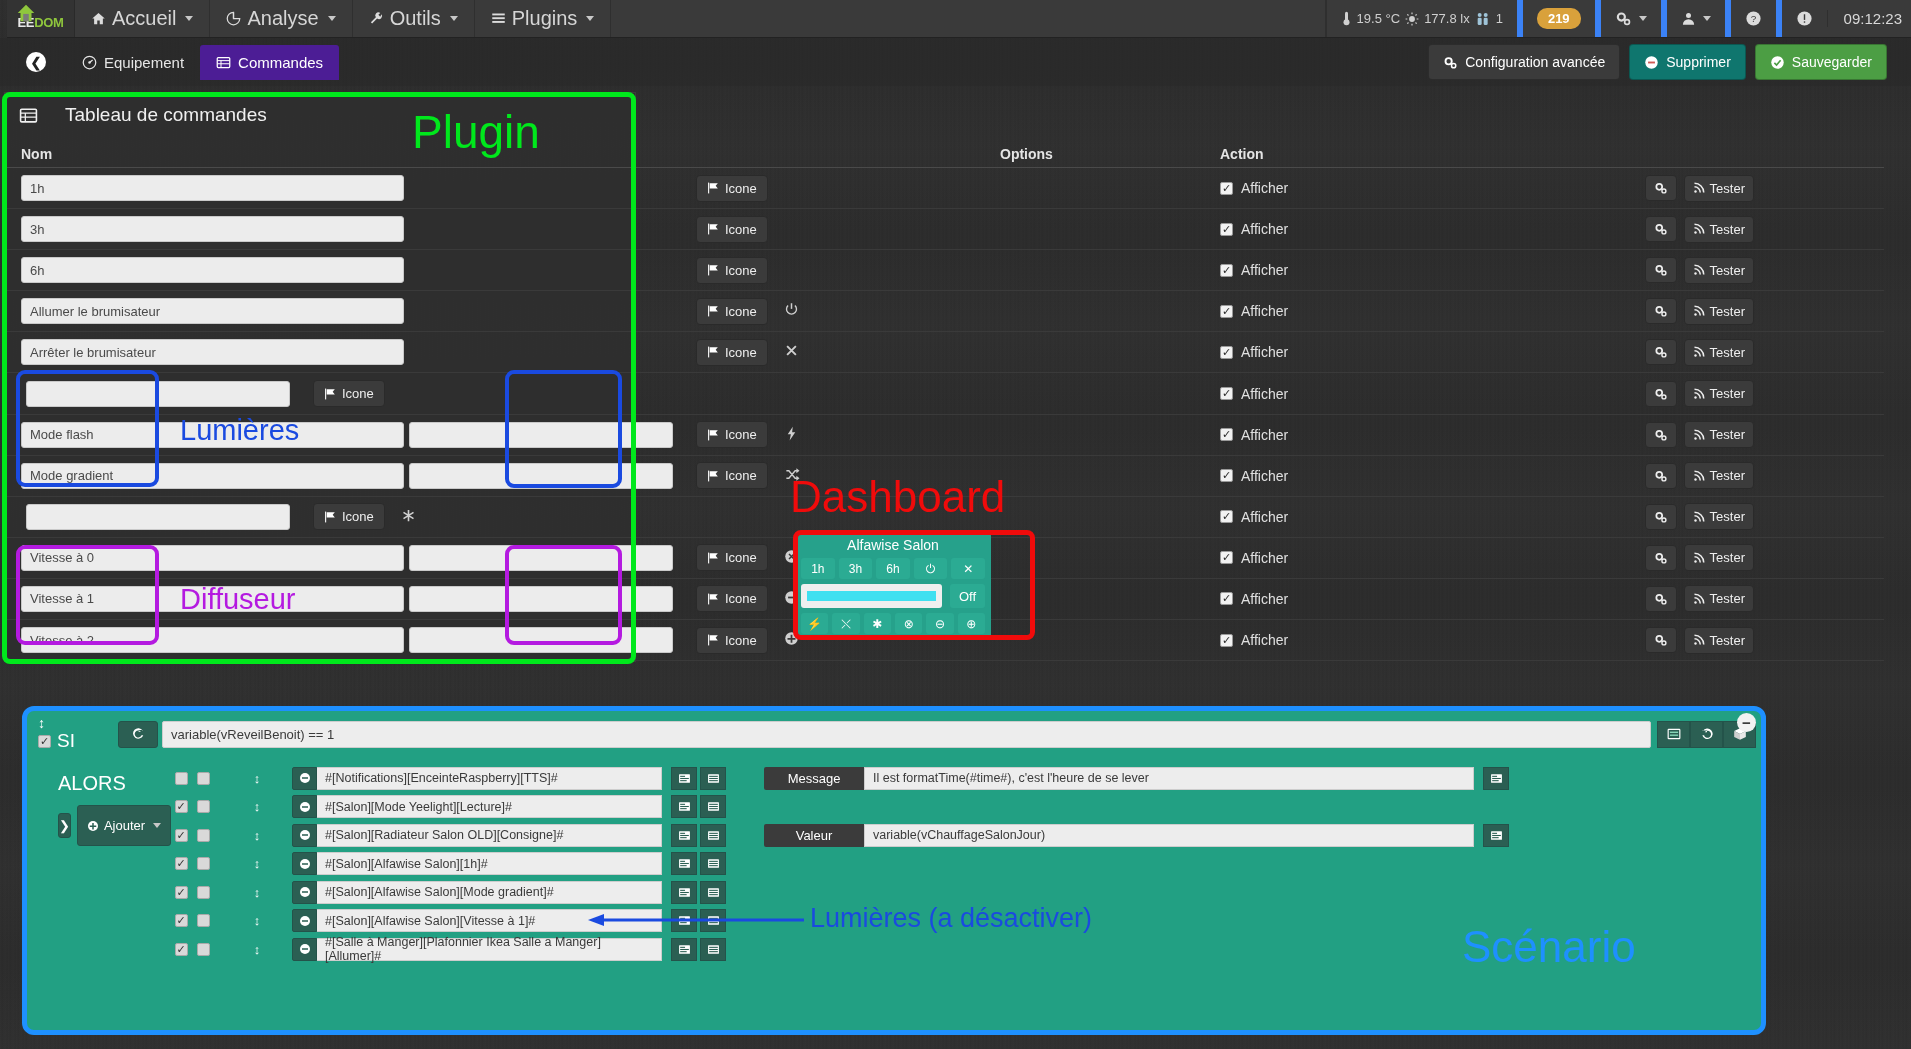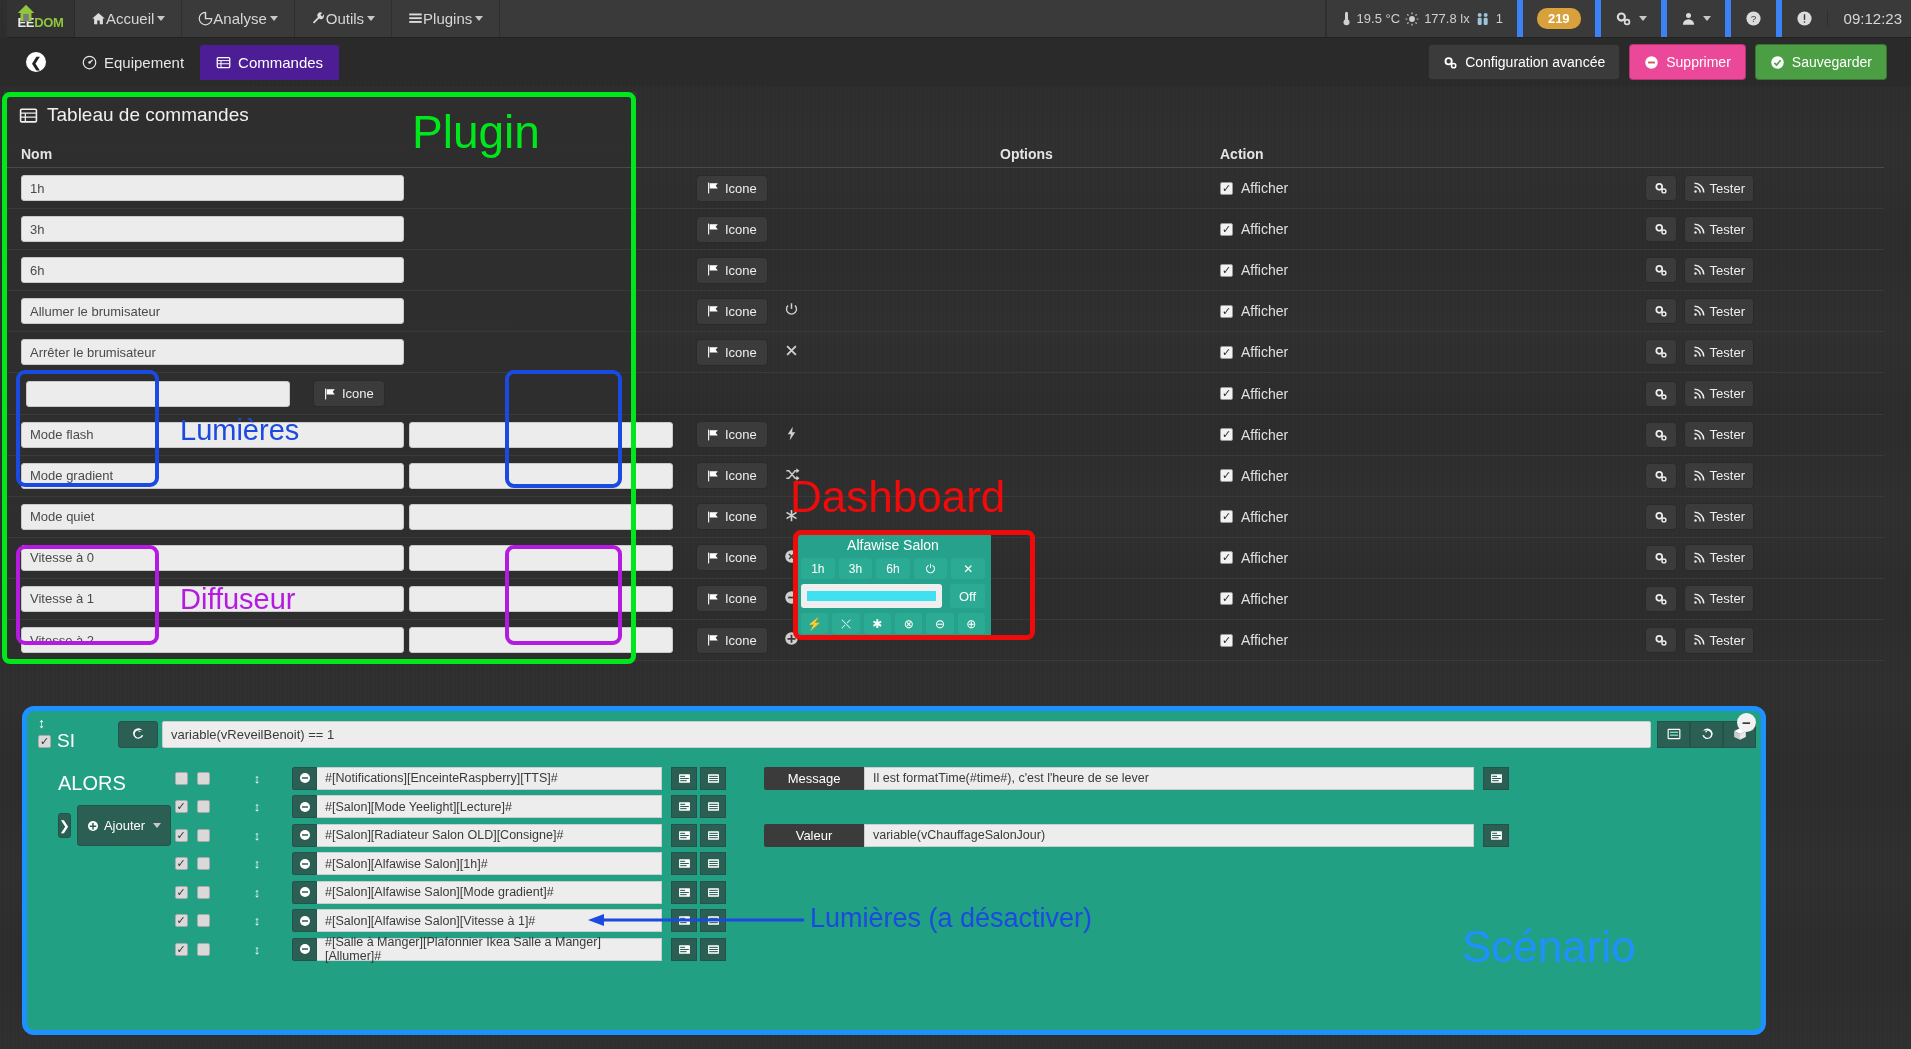--- a/index.html
+++ b/index.html
@@ -32,22 +32,22 @@
     background:#333; border-right:1px solid #2a2a2a;
     position:relative;
   }
   .logo-txt { font-size:13px; font-weight:bold; letter-spacing:-0.3px; }
   .logo-txt .w { color:#e9e9e9; }
   .logo-txt .g { color:#8fc63d; }
   .logo-house {
     position:absolute; left:8px; top:2px; width:22px; height:22px;
   }
   .nav-item {
-    display:flex; align-items:center; gap:0;
-    padding:0 16px; color:#d6d6d6; font-size:15px;
+    display:flex; align-items:center; gap:6px;
+    padding:0 16px; color:#d6d6d6; font-size:20px;
     border-right:1px solid #2f2f2f;
     cursor:pointer; white-space:nowrap;
   }
   .nav-spacer { flex:1; border-right:1px solid #2f2f2f; }
   .nav-right {
     display:flex; align-items:center;
   }
   .nav-stat {
     display:flex; align-items:center; gap:5px; padding:0 14px;
     font-size:13px; color:#cfcfcf; border-left:1px solid #2f2f2f; height:100%;
@@ -80,31 +80,31 @@
     border-radius:3px 3px 0 0;
   }
   .tab.active { background:#4c1d95; color:#fff; }
   #tabactions { position:absolute; right:24px; top:38px; height:48px; display:flex; align-items:center; gap:9px; z-index:4;}
   .btn {
     display:flex; align-items:center; gap:7px;
     padding:9px 14px; border-radius:4px; font-size:14px; cursor:pointer;
     border:1px solid rgba(0,0,0,0.25); color:#fff; white-space:nowrap;
   }
   .btn-dark { background:#3b3b3b; }
-  .btn-red { background:#ec4899; }
+  .btn-red { background:#0f766e; }
   .btn-green { background:#4c9e44; }
   
   #panel {
     position:absolute; left:4px; top:92px; width:632px; height:570px;
     background:rgba(47,47,47,0.92);
     border:1px solid #3c3c3c;
     z-index:3;
   }
   .panel-head {
-    display:flex; align-items:center; gap:9px;
+    display:flex; align-items:center; gap:27px;
     padding:11px 14px 13px 14px; font-size:19px; color:#f0f0f0;
   }
   
   #table {
     position:absolute; left:4px; top:140px; width:1880px;
     z-index:3;
   }
   .thead {
     display:flex; align-items:center; height:28px;
     border-bottom:1px solid #4a4a4a;
@@ -714,21 +714,20 @@
               <circle cx="5" cy="19" r="2.4" fill="#eee"></circle>
               <path d="M3 11 A10 10 0 0 1 13 21 h3 A13 13 0 0 0 3 8 Z" fill="#eee"></path>
               <path d="M3 4 A17 17 0 0 1 20 21 h3 A20 20 0 0 0 3 1 Z" fill="#eee"></path>
             </svg>
             <span>Tester</span>
           </div>
         </div>
       </div>
       <div class="trow">
         <div class="cell-nom">
-          <input class="cmd-input" value="Mode quiet" style="">
           <div class="cmd-input2"></div>
           <div class="icone-btn">
             <svg width="13" height="12" viewBox="0 0 24 22">
               <rect x="2" y="1" width="2" height="20" fill="#fff"></rect>
               <path d="M5 2 h15 l-4 5 4 5 H5 Z" fill="#fff"></path>
             </svg>
             <span>Icone</span>
           </div>
           <div class="row-icon"><svg width="15" height="15" viewBox="0 0 24 24">
               <g stroke="#cfcfcf" stroke-width="2.6">

